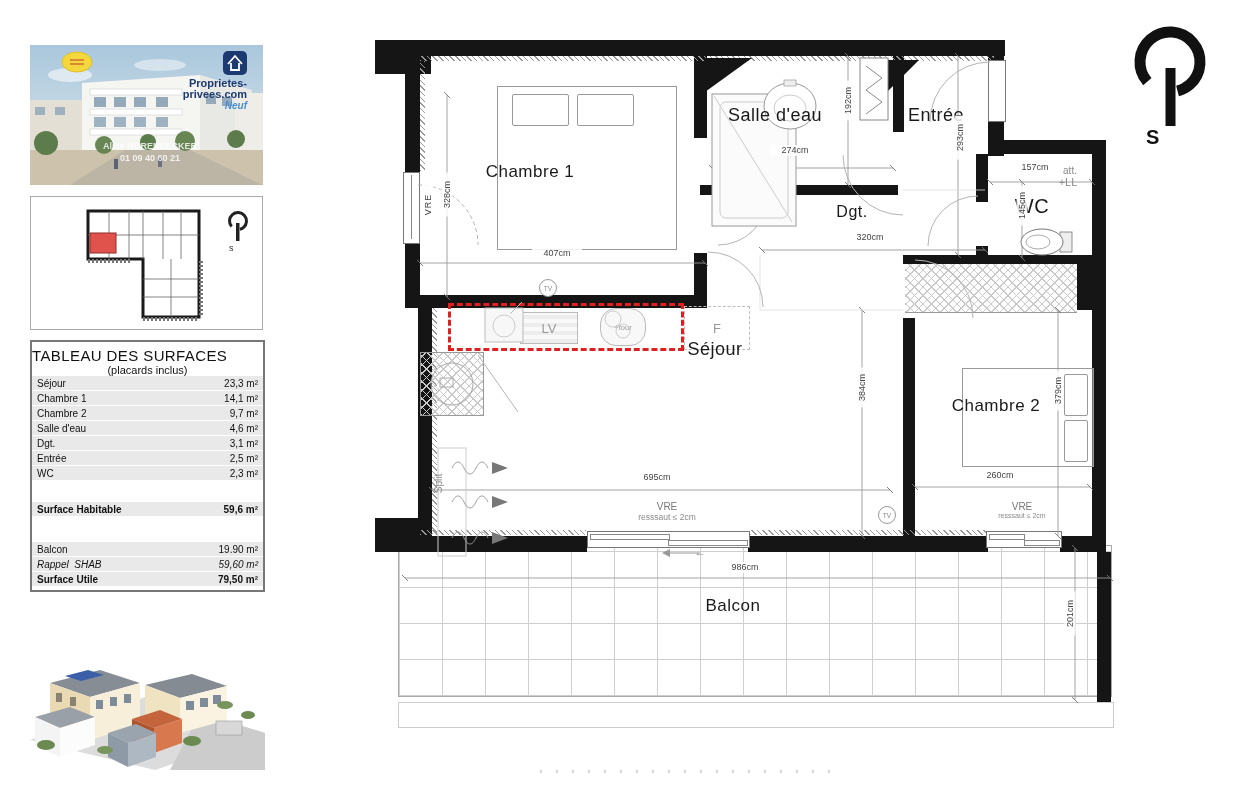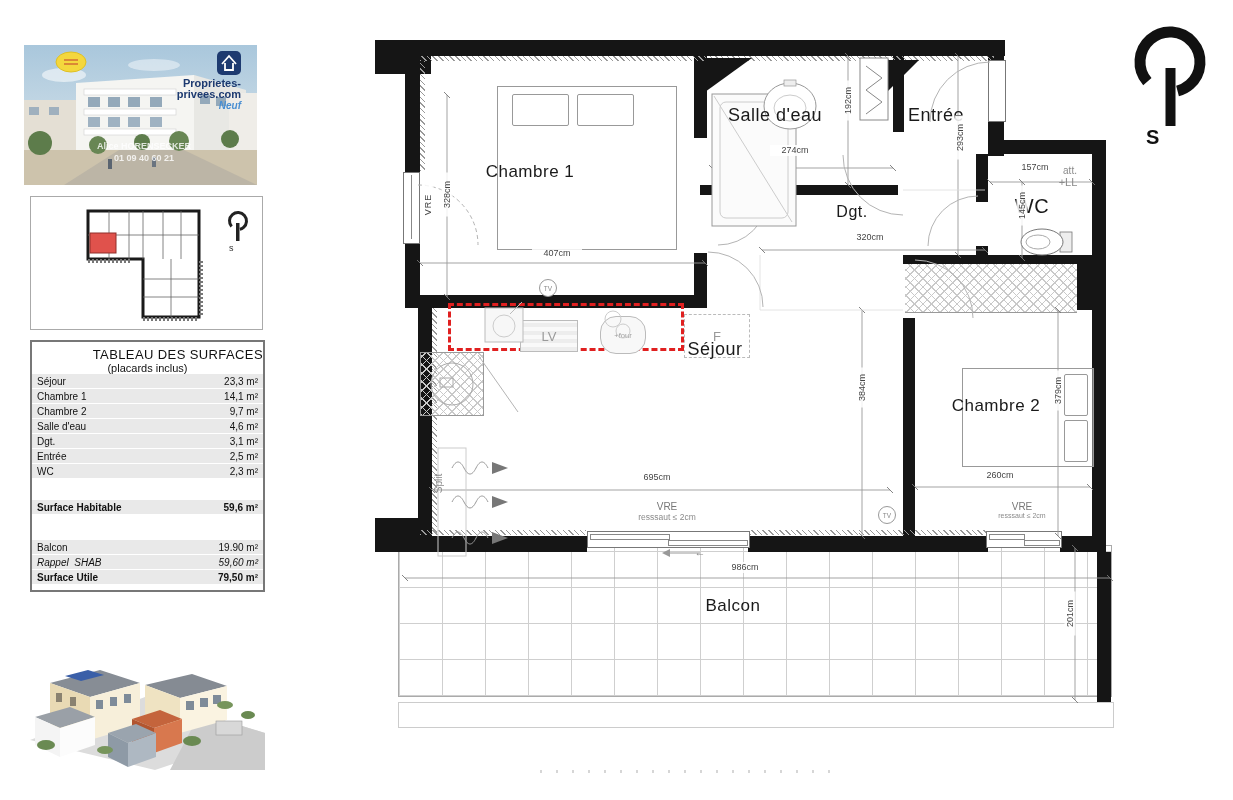--- a/index.html
+++ b/index.html
@@ -16,42 +16,42 @@
   .room{position:absolute;text-align:center;color:#1a1a1a;letter-spacing:.5px;}
   .ann{position:absolute;color:#8a8a8a;text-align:center;}
   .tv{position:absolute;width:16px;height:16px;border:1px solid #999;border-radius:50%;
       font-size:6.5px;color:#888;display:flex;align-items:center;justify-content:center;background:#fff;}
   .win{position:absolute;background:#fff;border:1px solid #777;}
   .bed{position:absolute;border:1px solid #999;background:rgba(255,255,255,.4);}
   .pillow{position:absolute;border:1px solid #999;border-radius:2px;background:#fff;}
   .panel{position:absolute;background:#fff;}
   
   .tbl{border:2px solid #777;box-sizing:border-box;font-size:10px;}
-  .tbl-title{font-size:13px;text-align:right;margin-top:5px;letter-spacing:.4px;}
+  .tbl-title{font-size:15px;text-align:left;margin-top:5px;letter-spacing:.4px;}
   .tbl-sub{font-size:11px;text-align:center;margin-bottom:0;}
   .trow{display:flex;justify-content:space-between;align-items:center;height:14px;
         background:#e9e9e9;border-bottom:1px solid #fff;padding:0 5px;}
   .trow .tl{white-space:pre;}
   .trow.blank{background:#fff;}
   .trow.b{font-weight:bold;}
   .trow.i{font-style:italic;}
   
   .brandtxt{position:absolute;text-align:right;color:#1d3a70;font-weight:bold;font-size:11px;line-height:11px;}
   .brandneuf{color:#4a8fd2;font-style:italic;font-size:10px;}
   .wm{position:absolute;text-align:center;color:rgba(255,255,255,.8);font-size:9px;line-height:12px;
       filter:blur(.7px);font-weight:bold;}
   .kbox{position:absolute;border:1px solid #bbb;background:#f8f8f8;display:flex;align-items:center;
-        justify-content:center;color:#9a9a9a;margin-top:8px;}
+        justify-content:center;color:#9a9a9a;}
 </style>
 </head>
 <body>
 
 <div id="app">
 
-  <div class="panel" style="left:24px;top:45px;width:233px;height:140px;">
+  <div class="panel" style="left:30px;top:45px;width:233px;height:140px;">
     <svg width="233" height="140">
       <defs>
         <linearGradient id="sky" x1="0" y1="0" x2="0" y2="1">
           <stop offset="0" stop-color="#a9c7dc"></stop>
             <stop offset="1" stop-color="#e2eaee"></stop>
         </linearGradient>
       </defs>
       <rect x="0" y="0" width="233" height="140" fill="url(#sky)"></rect>
       <ellipse cx="40" cy="30" rx="22" ry="7" fill="#ffffff" opacity="0.55"></ellipse>
       <ellipse cx="130" cy="20" rx="26" ry="6" fill="#ffffff" opacity="0.45"></ellipse>

